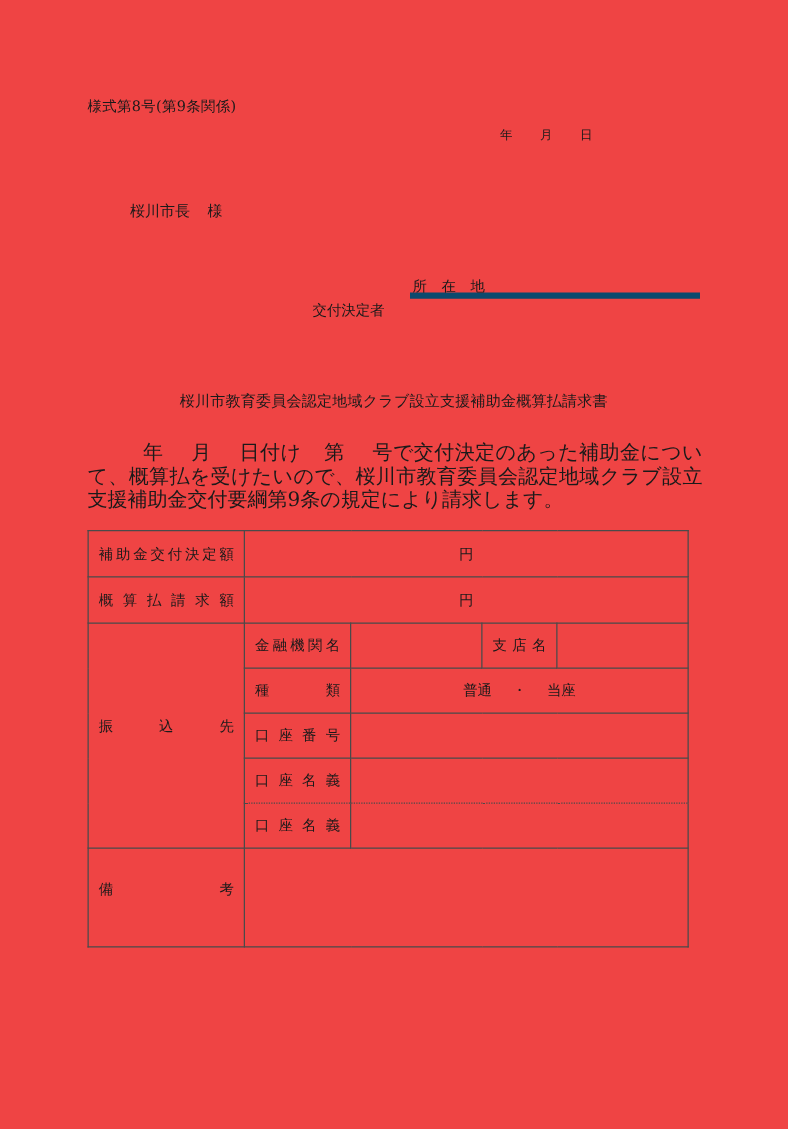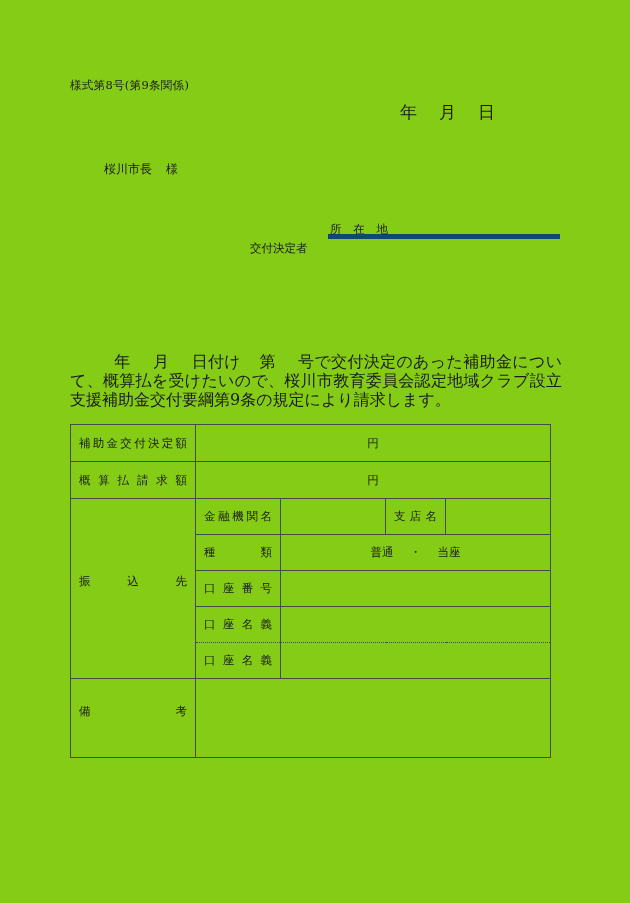--- a/index.html
+++ b/index.html
@@ -4,40 +4,40 @@
 <style>
   html, body {
     margin: 0;
     padding: 0;
     background: #ffffff;
   }
   .page {
     position: relative;
     width: 630px;
     height: 903px;
-    background: #84cc16;
+    background: #ef4444;
     font-family: "DejaVu Serif", "Liberation Serif", serif;
     color: #1a1a1a;
     overflow: hidden;
   }
 
   
   .form-no {
     position: absolute;
     left: 70px;
     top: 78px;
     font-size: 11.5px;
     letter-spacing: 0.3px;
     white-space: nowrap;
   }
   .date-line {
     position: absolute;
     left: 400px;
     top: 101px;
-    font-size: 17px;
+    font-size: 10px;
     white-space: nowrap;
   }
   .date-line .gap { display: inline-block; width: 22px; }
 
   .addressee {
     position: absolute;
     left: 84px;
     top: 161px;
     font-size: 12px;
     white-space: nowrap;
@@ -170,20 +170,21 @@
 
   <div class="applicant">
     <div class="applicant-label">交付決定者</div>
     <div class="applicant-fields">
       <div class="field-line">
         <span class="sp2">所 在 地</span>
       </div>
     </div>
   </div>
 
+  <div class="doc-title">桜川市教育委員会認定地域クラブ設立支援補助金概算払請求書</div>
 
   <div class="body-text">
     <span class="indent"></span><span>年</span><span class="g"></span><span>月</span><span class="g"></span><span>日付け</span><span class="g-sm"></span><span>第</span><span class="g"></span><span>号で交付決定のあった補助金について、概算払</span><span>を受けたいので、桜川市教育委員会認定地域クラブ設立支援補助金交付要綱第9条の規定に</span><span>より請求します。</span>
   </div>
 
   <table class="form-table">
     <colgroup>
       <col style="width:125px">
       <col style="width:85px">
       <col style="width:105px">

